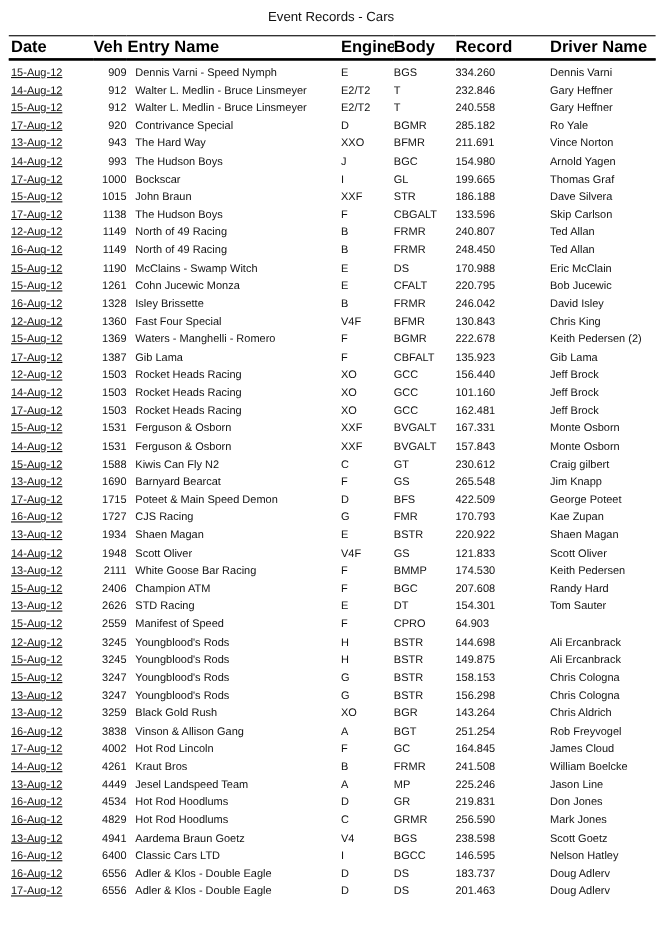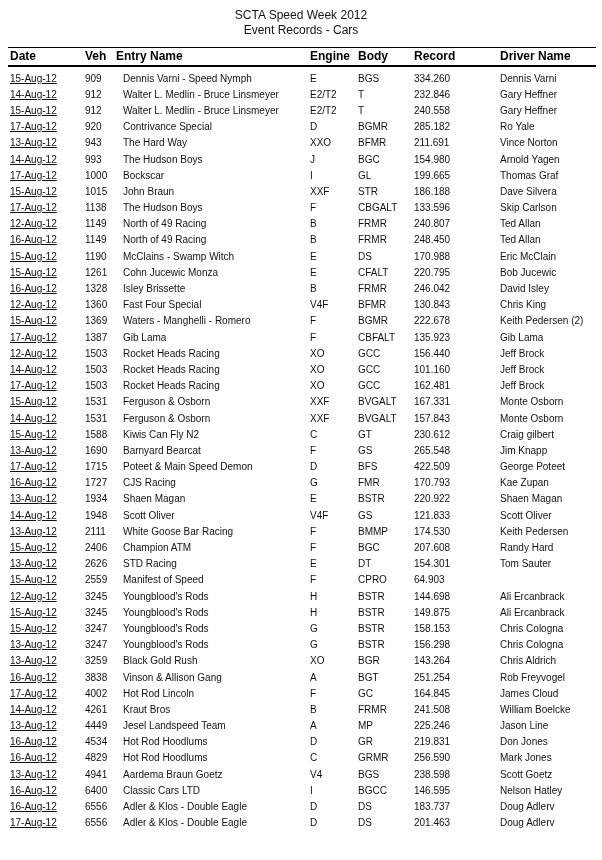--- a/index.html
+++ b/index.html
@@ -32,21 +32,21 @@
   }
   col.c-date   { width: 77px; }
   col.c-veh    { width: 30px; }
   col.c-entry  { width: 195px; }
   col.c-engine { width: 48px; }
   col.c-body   { width: 56px; }
   col.c-record { width: 86px; }
   col.c-driver { width: 96px; }
 
   thead th {
-    font-size: 12px;
+    font-size: 15px;
     font-weight: bold;
     text-align: left;
     padding: 1px 0 2px 0;
     border-top: 1.5px solid #000000;
     border-bottom: 2px solid #000000;
     white-space: nowrap;
     overflow: hidden;
   }
   thead th.h-date  { padding-left: 2px; }
   thead th.h-entry { padding-left: 1px; }
@@ -54,29 +54,28 @@
   tbody td {
     font-size: 10px;
     height: 16.2px;
     padding: 0;
     vertical-align: middle;
     white-space: nowrap;
     overflow: hidden;
     color: #111111;
   }
   td.d-date  { padding-left: 2px; text-decoration: underline; }
-  td.d-veh   { text-align: left; }
+  td.d-veh   { text-align: right; }
   td.d-entry { padding-left: 8px; }
   tbody tr:first-child td { padding-top: 3px; }
 </style>
 </head>
 <body>
 
 <div class="title-block">
-  <div class="title-line">SCTA Speed Week 2012</div>
   <div class="title-line">Event Records - Cars</div>
 </div>
 
 <table class="records">
   <colgroup>
     <col class="c-date">
       <col class="c-veh">
       <col class="c-entry">
     <col class="c-engine">
       <col class="c-body">

